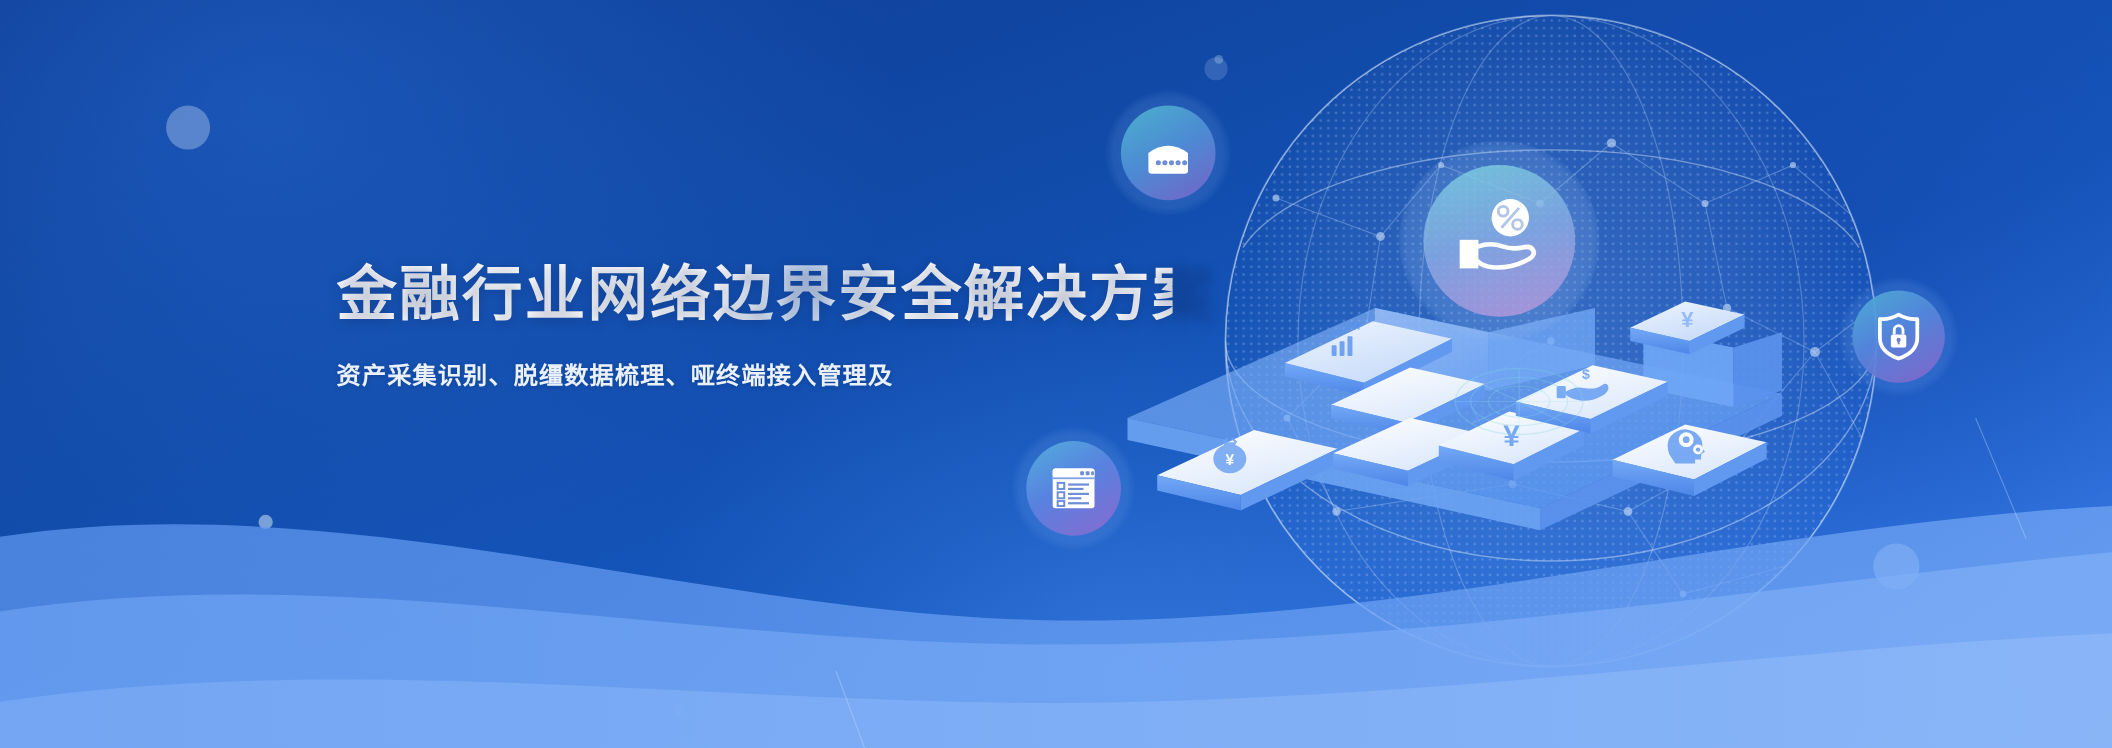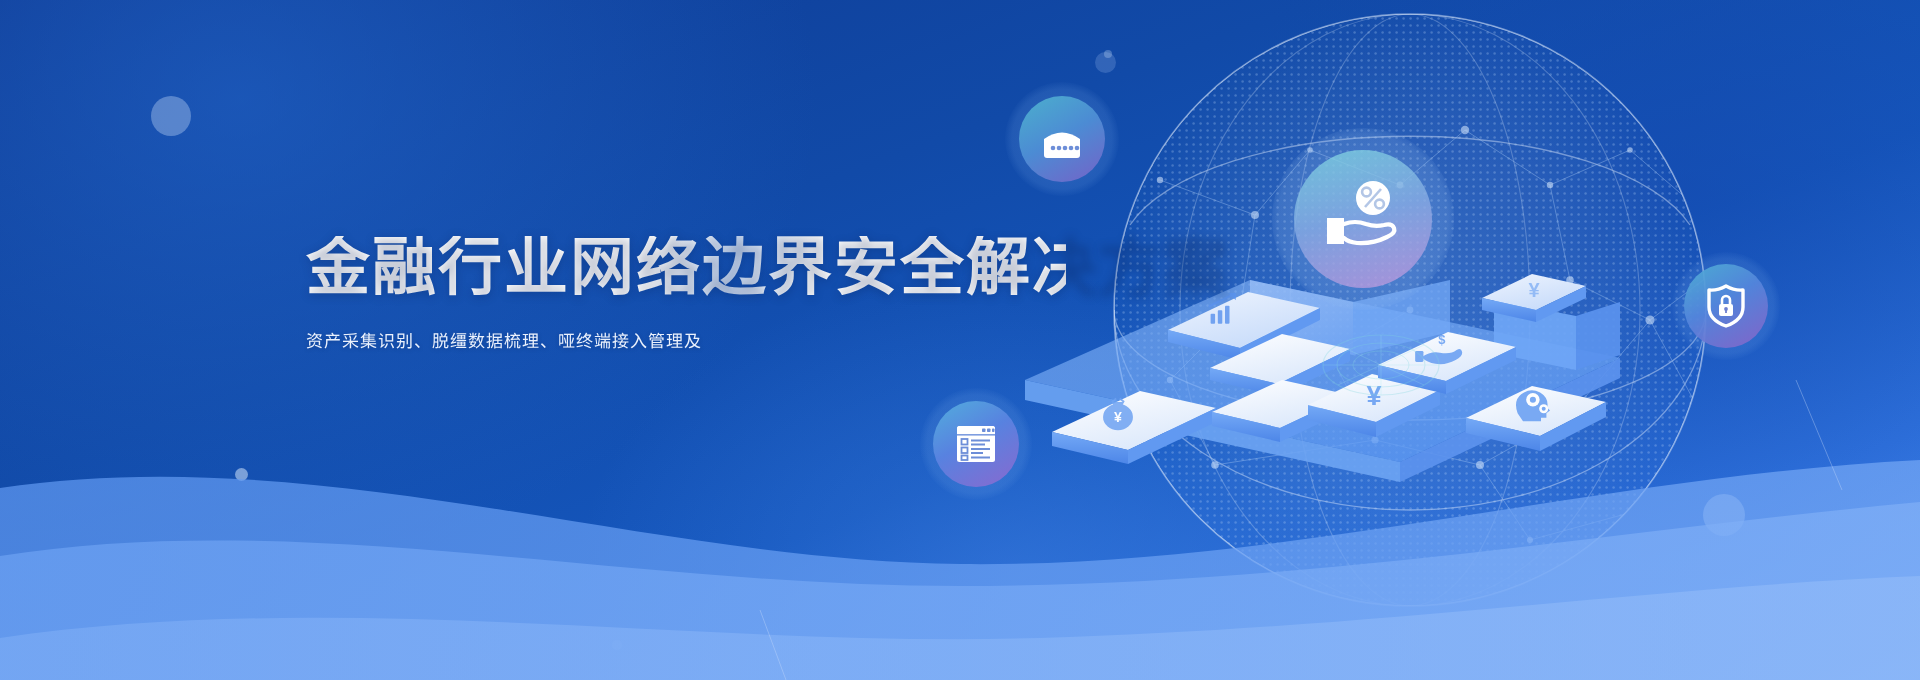--- a/index.html
+++ b/index.html
@@ -60,30 +60,30 @@
   #badge-percent .ring{background:radial-gradient(circle at 50% 50%,rgba(150,190,240,.32) 0%,rgba(150,190,240,.20) 66%,rgba(150,190,240,0) 74%);}
   #badge-percent .disc{left:22px;top:22px;right:22px;bottom:22px;
      background:linear-gradient(165deg,rgba(126,214,224,.80) 0%,rgba(140,175,230,.74) 48%,rgba(196,150,220,.78) 100%);}
 
   
   .radar{position:absolute;left:1316px;top:300px;width:130px;height:130px;opacity:.55;}
 
   
   .copy{position:absolute;left:306px;top:236px;width:760px;}
   .title{
-    margin:0;font-size:64px;line-height:62px;font-weight:700;letter-spacing:2px;
+    margin:0;font-size:55px;line-height:62px;font-weight:700;letter-spacing:2px;
     color:#ffffff;white-space:nowrap;
     background:linear-gradient(100deg,#ffffff 0%,#ffffff 46%,#c5d6ef 56%,#ffffff 66%,#ffffff 100%);
     -webkit-background-clip:text;background-clip:text;
     -webkit-text-fill-color:transparent;
     text-shadow:0 2px 10px rgba(6,28,80,.28);
   }
   .subtitle{margin:26px 0 0 0;padding:0;list-style:none;}
   .subtitle li{
-    font-size:17px;line-height:36px;color:#eaf1fd;letter-spacing:1px;font-weight:400;
+    font-size:22px;line-height:36px;color:#eaf1fd;letter-spacing:1px;font-weight:700;
     text-shadow:0 1px 4px rgba(8,32,86,.30);
   }
 </style>
 </head>
 <body>
 
 <div class="banner">
 
   <div class="bg-glow-a"></div>
   <div class="bg-glow-b"></div>

